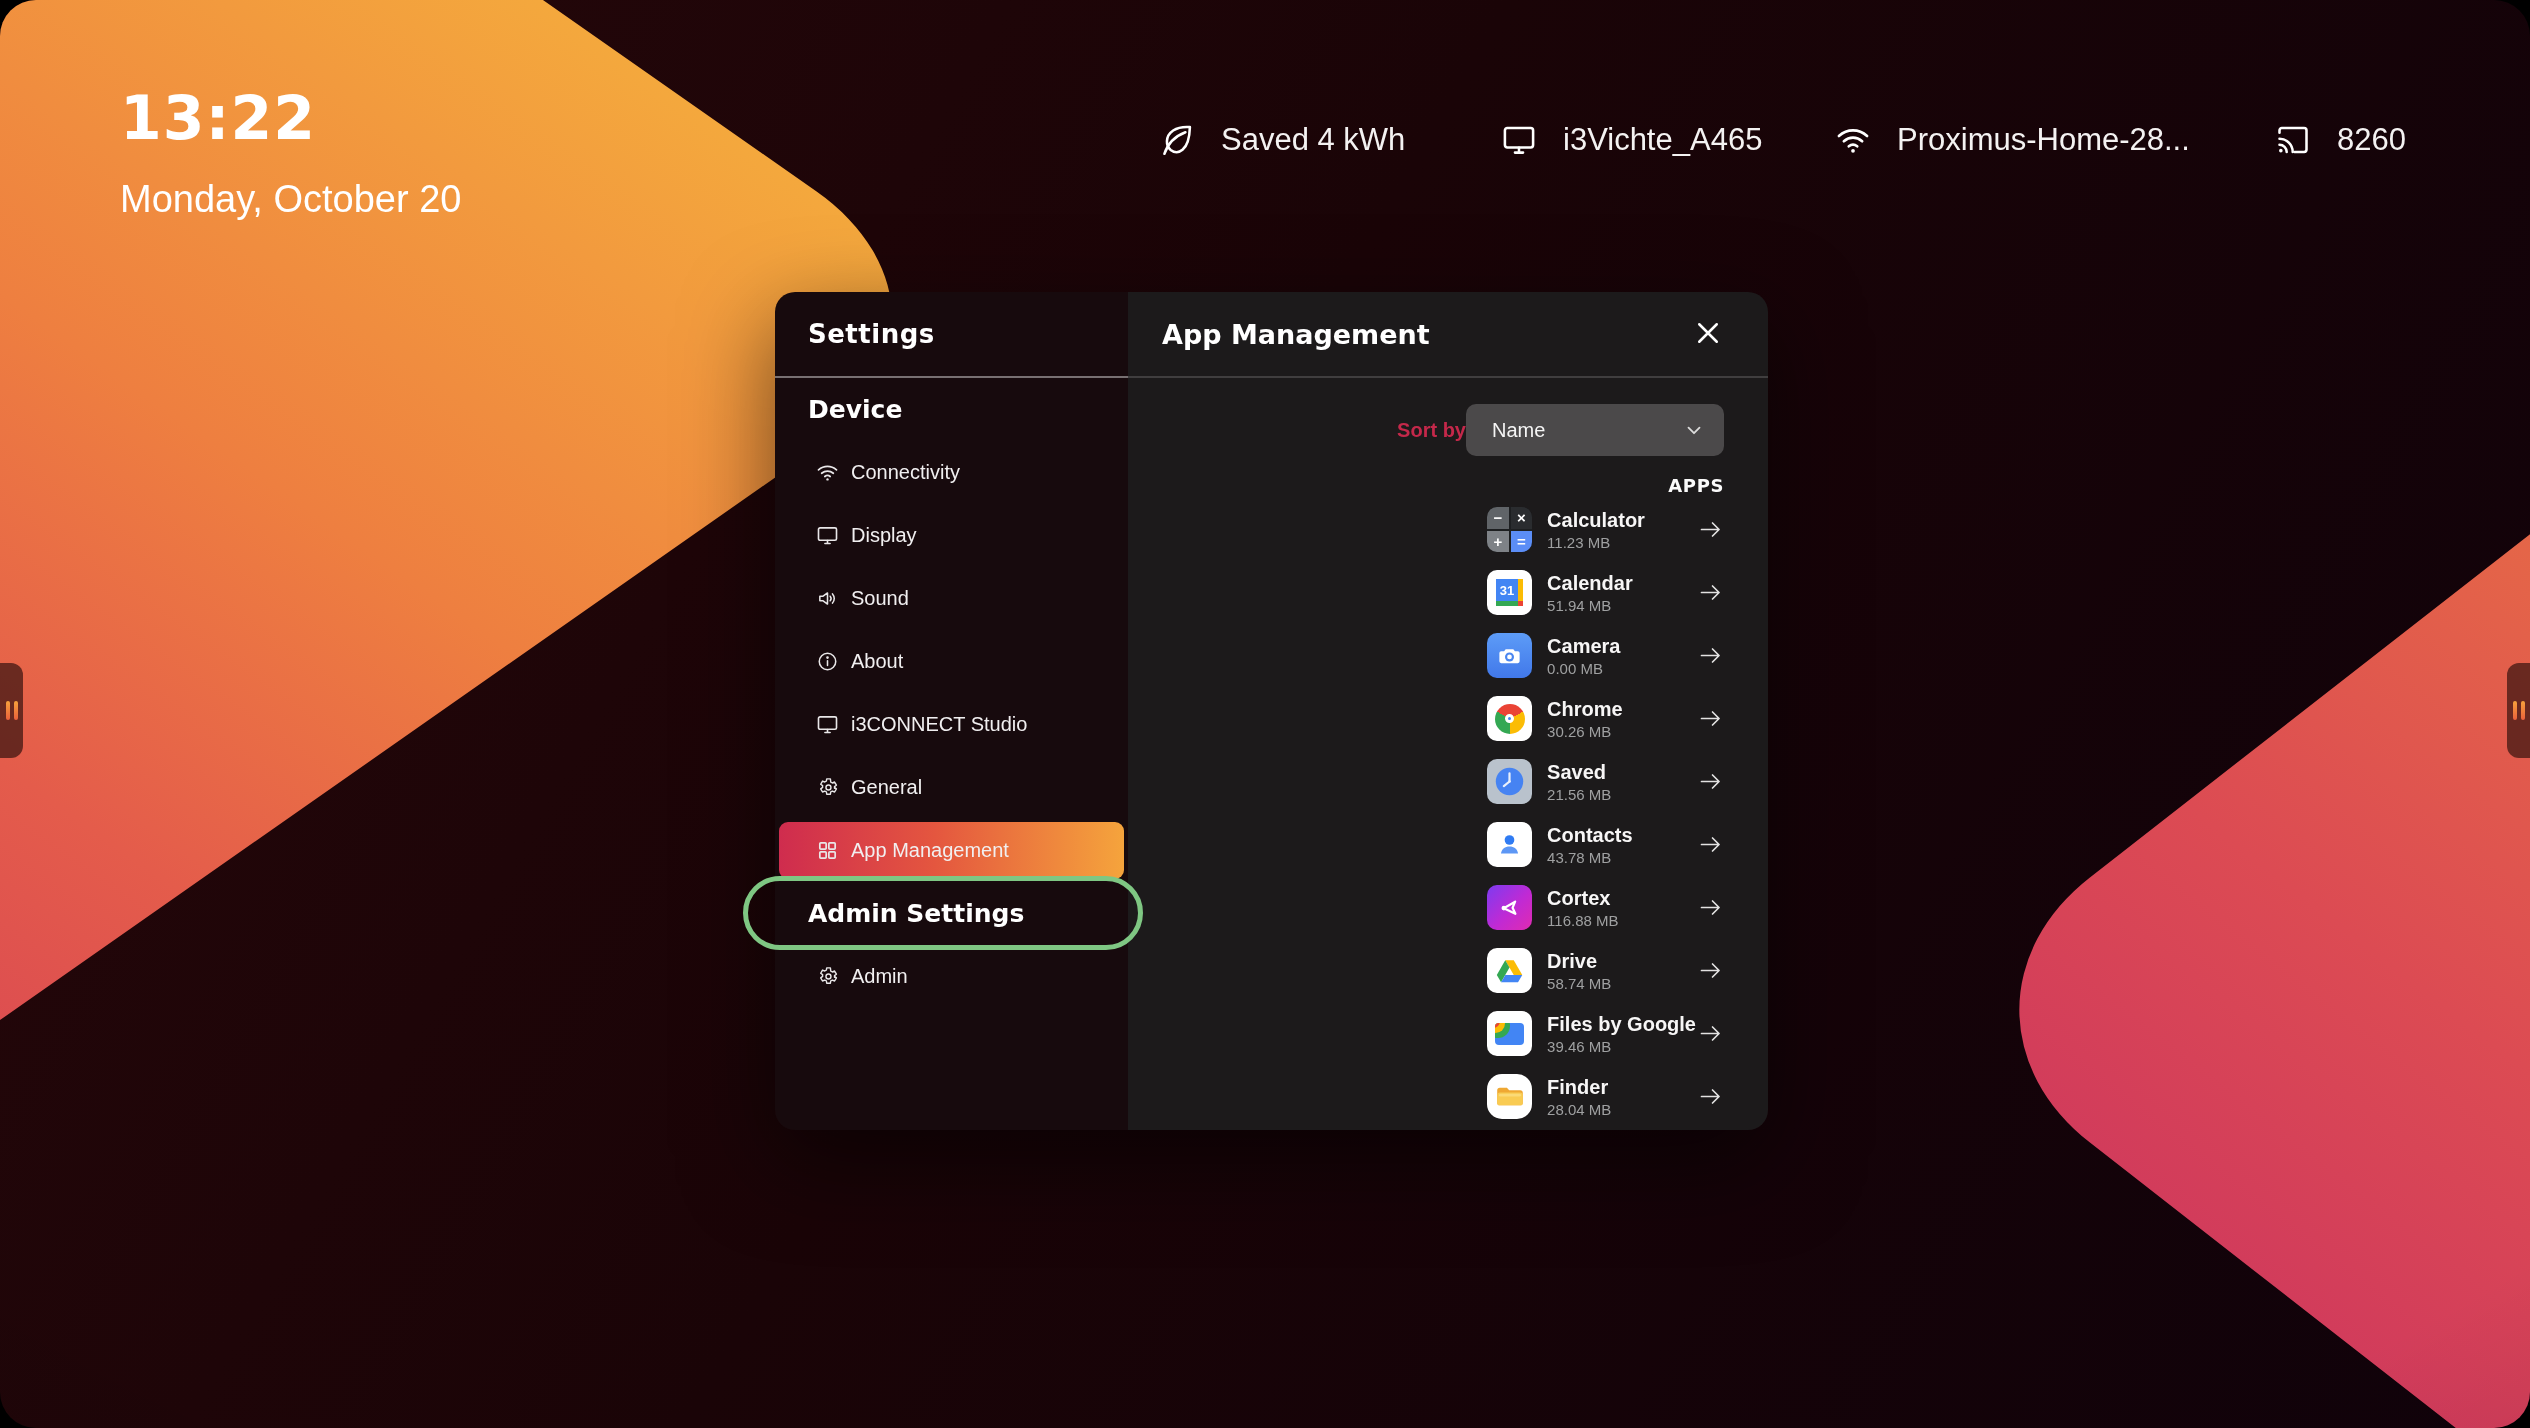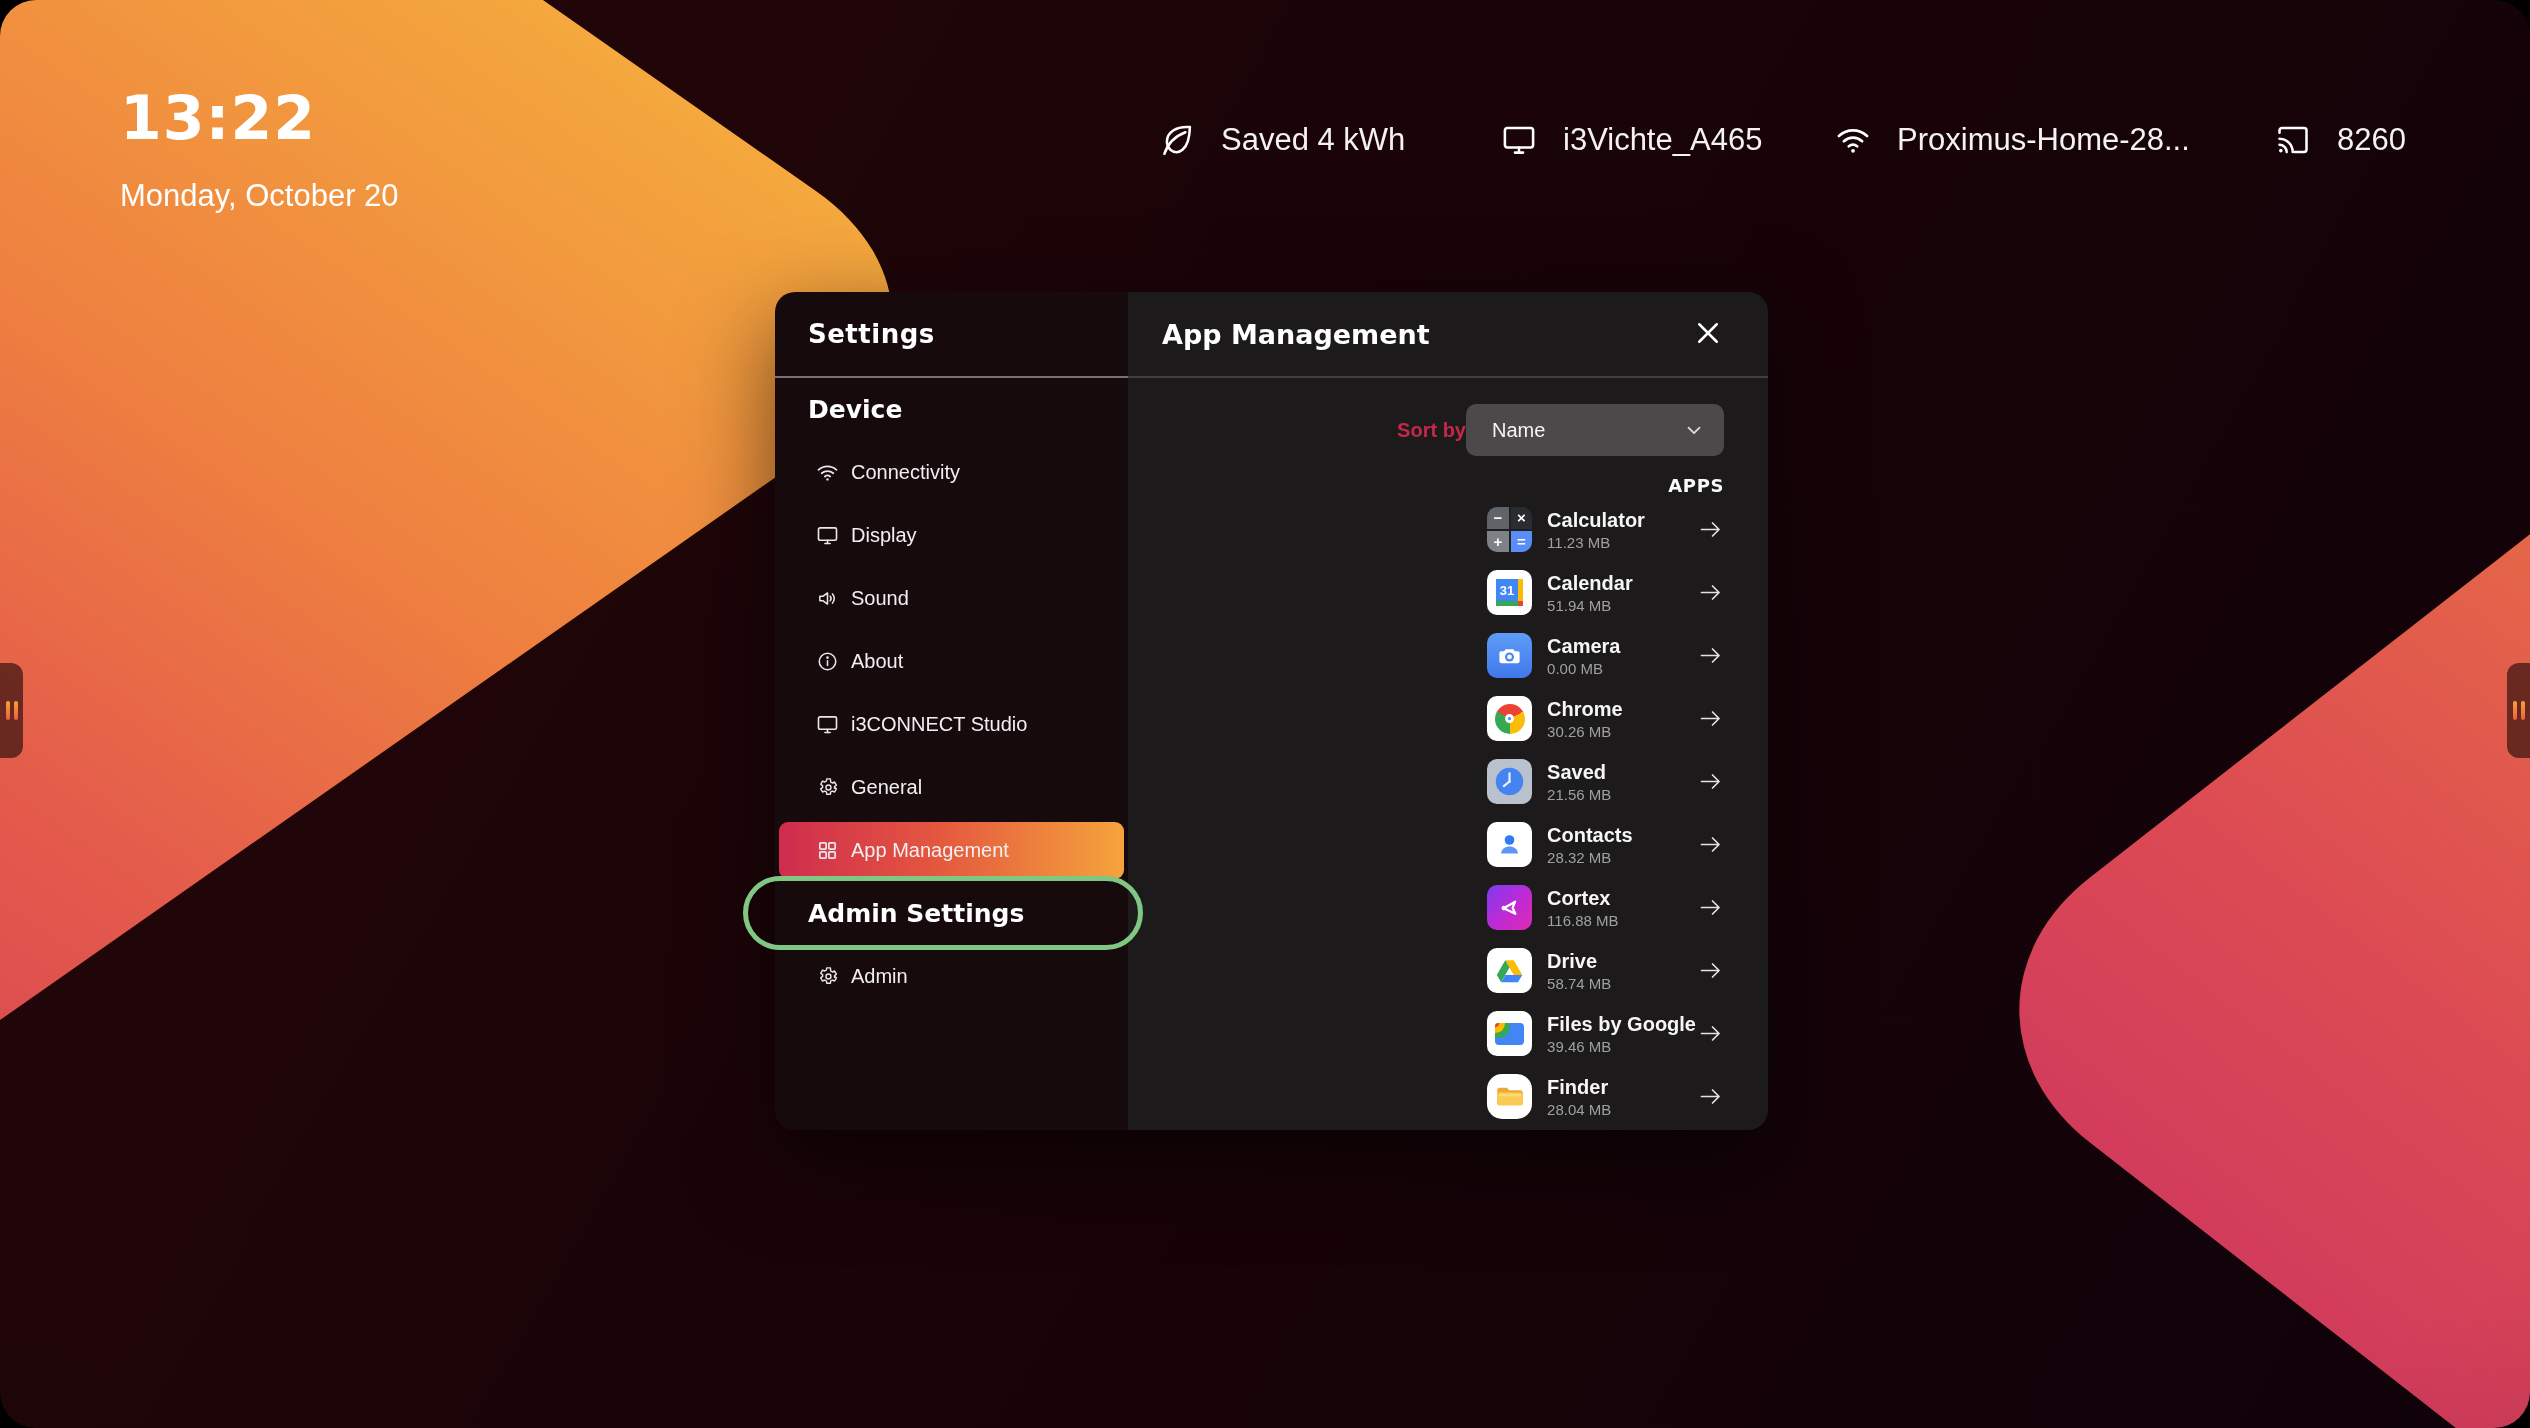--- a/index.html
+++ b/index.html
@@ -28,21 +28,21 @@
     display:flex;align-items:center;justify-content:center;gap:4px;}
   .edge-handle.left{left:0;border-radius:0 12px 12px 0;}
   .edge-handle.right{right:0;border-radius:12px 0 0 12px;}
   .edge-handle i{display:block;width:4px;height:19px;border-radius:2px;
     background:linear-gradient(180deg,#f7a23c,#ea5f3b);}
 
   
   .clock{position:absolute;left:120px;top:88px;color:#fff;}
   .clock .time{font-family:"DejaVu Sans",sans-serif;font-weight:700;font-size:60px;
     line-height:1;letter-spacing:1px;}
-  .clock .date{font-size:31px;margin-top:30px;font-weight:400;}
+  .clock .date{font-size:38px;margin-top:30px;font-weight:400;}
 
   
   .status{position:absolute;top:116px;height:48px;display:flex;align-items:center;gap:25px;
     color:#f4f2f2;font-size:31px;}
   .status .s-ico{width:38px;height:38px;display:flex;align-items:center;justify-content:center;color:#fff;}
   .status .s-ico svg{width:36px;height:36px;}
   #st-energy{left:1158px;}#st-device{left:1500px;}#st-wifi{left:1834px;}#st-cast{left:2274px;}
 
   
   .dialog{position:absolute;left:775px;top:292px;width:993px;height:838px;border-radius:20px;
@@ -398,21 +398,21 @@
               <span>
                 <div class="tile tile-white">
                   <svg viewBox="0 0 24 24" width="27" height="27">
                     <circle cx="12" cy="8" r="4.3" fill="#2f7bf3"></circle>
                     <path d="M4.4 20c.6-4 3.6-6.3 7.6-6.3s7 2.3 7.6 6.3z" fill="#5d97f5"></path>
                   </svg>
                 </div>
               </span>
               <span class="app-meta">
                 <span class="app-name">Contacts</span>
-                <span class="app-size">28.32 MB</span>
+                <span class="app-size">43.78 MB</span>
               </span>
               <span class="app-arrow">
                 <svg viewBox="0 0 24 24" fill="none" stroke="currentColor" stroke-linecap="round" stroke-linejoin="round" stroke-width="1.5">
                   <path d="M4 12h15.5M13.8 6.2l5.8 5.8-5.8 5.8"></path>
                 </svg>
               </span>
             </div>
             <div class="app-row">
               <span>
                 <div class="tile" style="background:linear-gradient(135deg,#7d3bf0,#c02ad4 55%,#e02bb1)">

